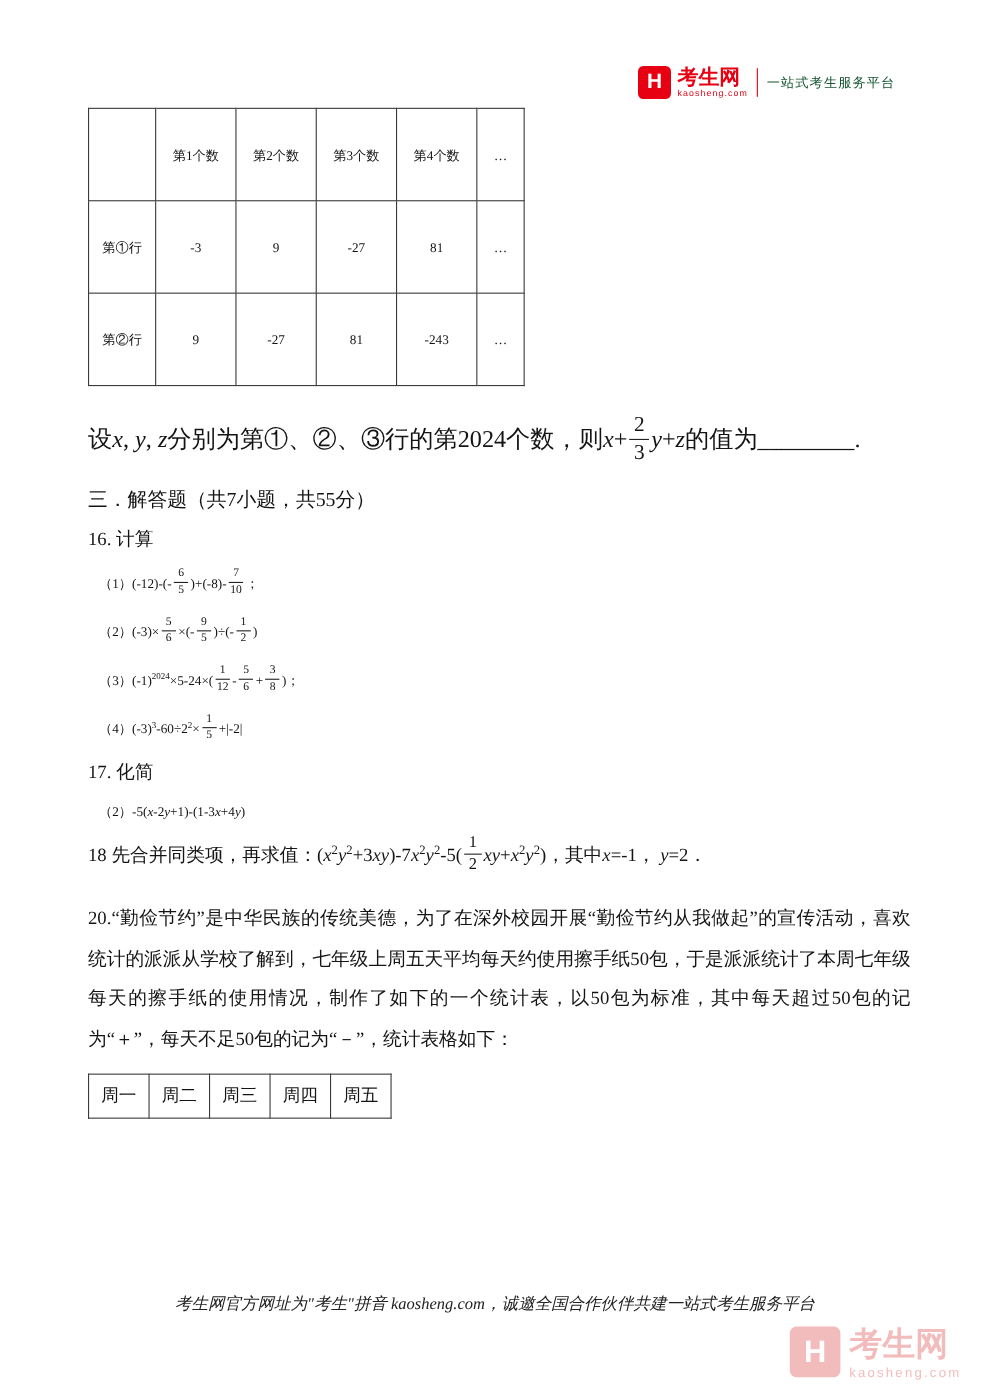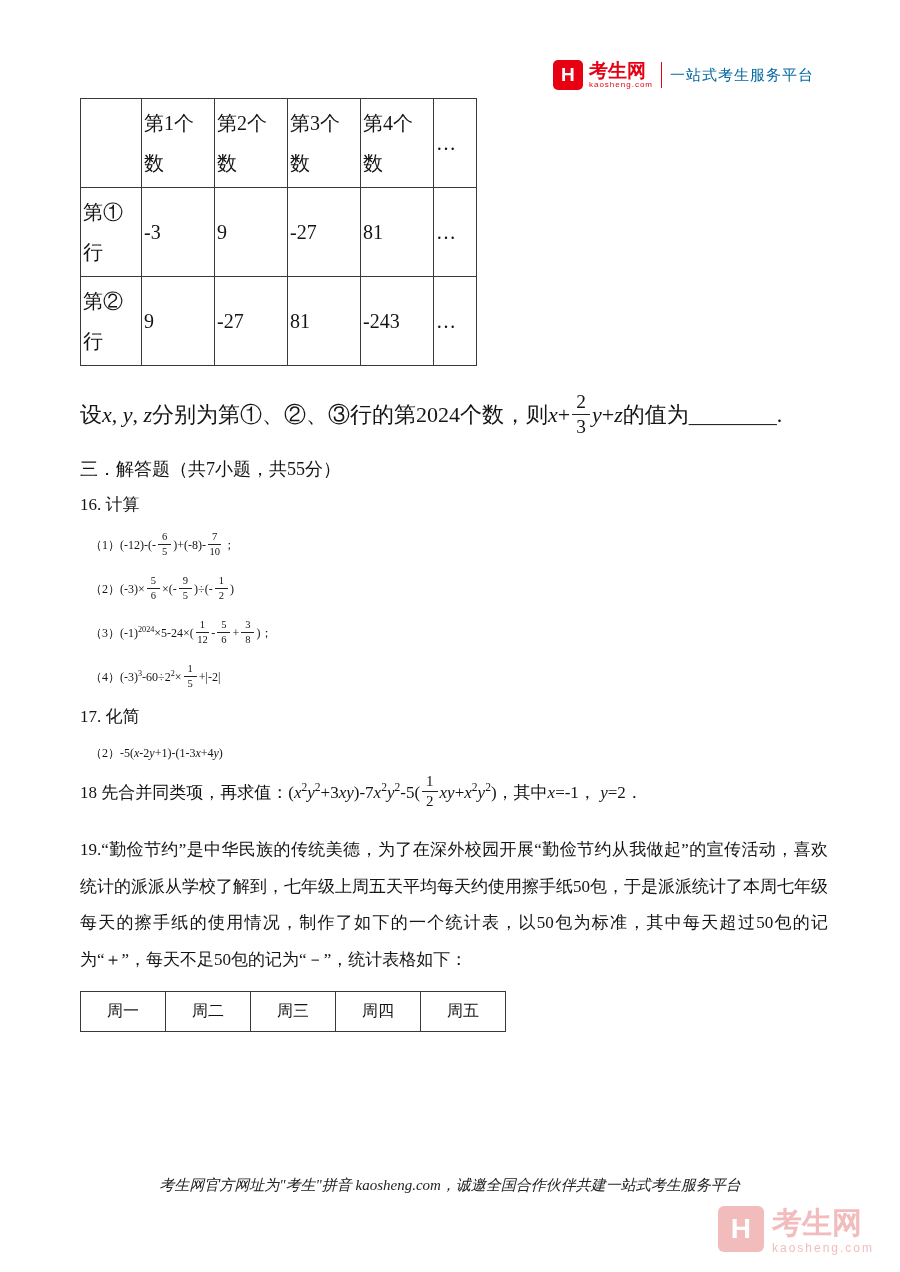--- a/index.html
+++ b/index.html
@@ -9,26 +9,26 @@
   
   .brand{position:absolute;top:60px;right:86px;display:flex;align-items:center}
   .brand-mark{width:30px;height:30px;background:#e60012;border-radius:5px;color:#fff;
               display:flex;align-items:center;justify-content:center;font-weight:bold;
               font-size:19px;font-family:"Liberation Sans",sans-serif}
   .brand-text{margin-left:6px;display:flex;flex-direction:column;align-items:flex-start}
   .brand-name{color:#e60012;font-weight:bold;font-size:19px;line-height:1.05;
               font-family:"Liberation Sans",sans-serif}
   .brand-domain{color:#e60012;font-size:8px;letter-spacing:1px;font-family:"Liberation Sans",sans-serif}
   .brand-divider{width:1px;height:26px;background:#e60012;margin:0 8px}
-  .brand-tagline{color:#0369a1;font-size:15px;letter-spacing:1px}
+  .brand-tagline{color:#14532d;font-size:12px;letter-spacing:1px}
 
   
   .content{position:absolute;left:80px;top:98px;width:748px}
 
-  table.num-table{border-collapse:collapse;text-align:left;font-size:20px;line-height:2}
+  table.num-table{border-collapse:collapse;text-align:center;font-size:12px;line-height:2}
   .num-table td{border:1px solid #3a3a3a;padding:4px 2px;vertical-align:middle}
   .num-table .c0{width:56px}
   .num-table .cd{width:68px}
   .num-table .ce{width:38px}
   .num-table tr{height:84px}
 
   .caption{margin-top:27px;font-size:22px}
   .sec-head{margin-top:16px;font-size:18px;font-weight:normal}
   .q-label{margin-top:12px;font-size:17px}
   .formula{margin:17px 0 0 10px;font-size:12px}
@@ -37,21 +37,21 @@
   .frac{display:inline-flex;flex-direction:column;text-align:center;vertical-align:middle;
         line-height:1.15;font-size:0.88em;margin:0 2px;position:relative;top:-2px}
   .fnum{border-bottom:1px solid #222;padding:0 4px 1px}
   .fden{padding-top:1px}
   sup{font-size:0.68em}
   i{font-style:italic}
 
   .para{margin-top:20px;font-size:17px;line-height:2.15;text-align:justify}
 
   table.days{border-collapse:collapse;margin-top:13px;font-size:16px}
-  .days td{border:1px solid #3a3a3a;padding:9px 26px;}
+  .days td{border:1px solid #3a3a3a;padding:9px 11px;}
 
   .footer{position:absolute;left:0;right:0;top:1176px;text-align:center;
           font-size:15px;font-style:italic;color:#222}
 
   
   .wm{position:absolute;right:26px;top:1206px;display:flex;align-items:flex-start}
   .wm-mark{width:46px;height:46px;background:#f3bcbc;border-radius:6px;color:#fff;
            display:flex;align-items:center;justify-content:center;font-weight:bold;
            font-size:28px;font-family:"Liberation Sans",sans-serif}
   .wm-text{margin-left:8px;display:flex;flex-direction:column}
@@ -146,21 +146,21 @@
         </span>+|-2|</div>
 
     <div class="q-label">17. 化简</div>
     <div class="formula">（2）-5(<i>x</i>-2<i>y</i>+1)-(1-3<i>x</i>+4<i>y</i>)</div>
 
     <div class="q18-line">18  先合并同类项，再求值：(<i>x</i><sup>2</sup><i>y</i><sup>2</sup>+3<i>xy</i>)-7<i>x</i><sup>2</sup><i>y</i><sup>2</sup>-5(<span class="frac">
           <span class="fnum">1</span>
           <span class="fden">2</span>
         </span><i>xy</i>+<i>x</i><sup>2</sup><i>y</i><sup>2</sup>)，其中<i>x</i>=-1， <i>y</i>=2．</div>
 
-    <div class="para">19.“勤俭节约”是中华民族的传统美德，为了在深外校园开展“勤俭节约从我做起”的宣传活动，喜欢统计的派派从学校了解到，七年级上周五天平均每天约使用擦手纸50包，于是派派统计了本周七年级每天的擦手纸的使用情况，制作了如下的一个统计表，以50包为标准，其中每天超过50包的记为“＋”，每天不足50包的记为“－”，统计表格如下：</div>
+    <div class="para">20.“勤俭节约”是中华民族的传统美德，为了在深外校园开展“勤俭节约从我做起”的宣传活动，喜欢统计的派派从学校了解到，七年级上周五天平均每天约使用擦手纸50包，于是派派统计了本周七年级每天的擦手纸的使用情况，制作了如下的一个统计表，以50包为标准，其中每天超过50包的记为“＋”，每天不足50包的记为“－”，统计表格如下：</div>
 
     <table class="days">
       <tbody>
           <tr>
         <td>周一</td>
         <td>周二</td>
         <td>周三</td>
         <td>周四</td>
         <td>周五</td>
       </tr>

